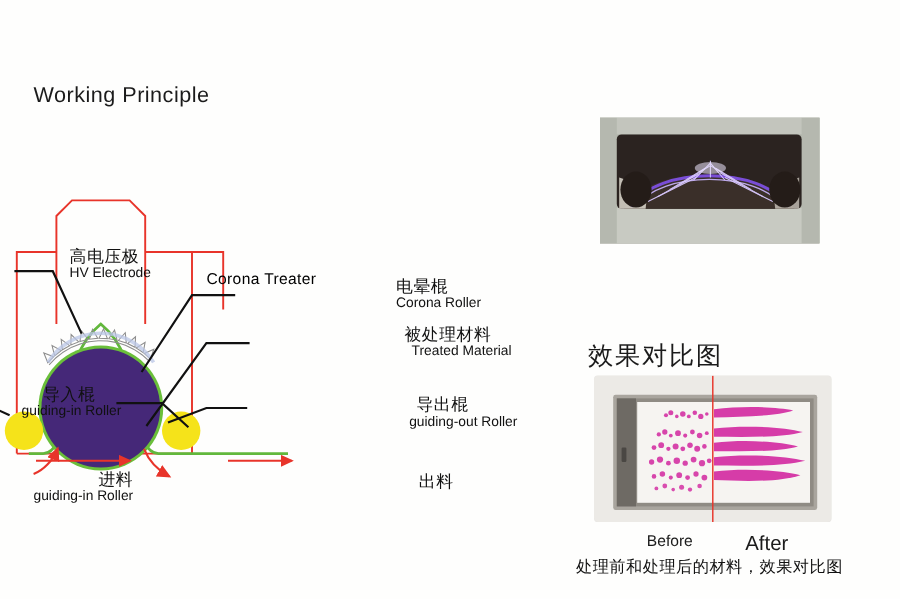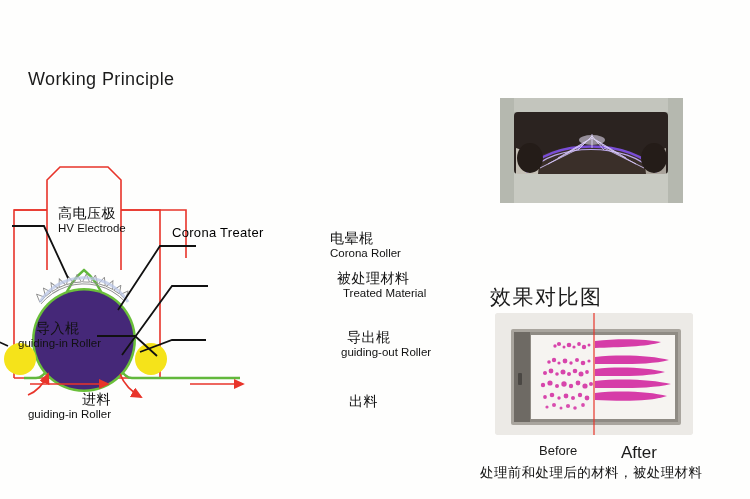--- a/index.html
+++ b/index.html
@@ -380,15 +380,15 @@
         <path d="M 100 68 C 128 65 158 67 176 71 C 156 76 126 75 100 75 Z"></path>
         <path d="M 100 80 C 126 77 156 79 172 83 C 154 89 124 88 100 87 Z"></path>
       </g>
 
       <line x1="99" y1="0" x2="99" y2="122" stroke="#e8342a" stroke-width="1.2"></line>
     </svg>
   </div>
 
   <div class="lbl" id="cap-before">Before</div>
   <div class="lbl" id="cap-after">After</div>
-  <div class="lbl" id="cap-effect">处理前和处理后的材料，被处理材料</div>
+  <div class="lbl" id="cap-effect">处理前和处理后的材料，效果对比图</div>
 
 </div>
 
 </body></html>

